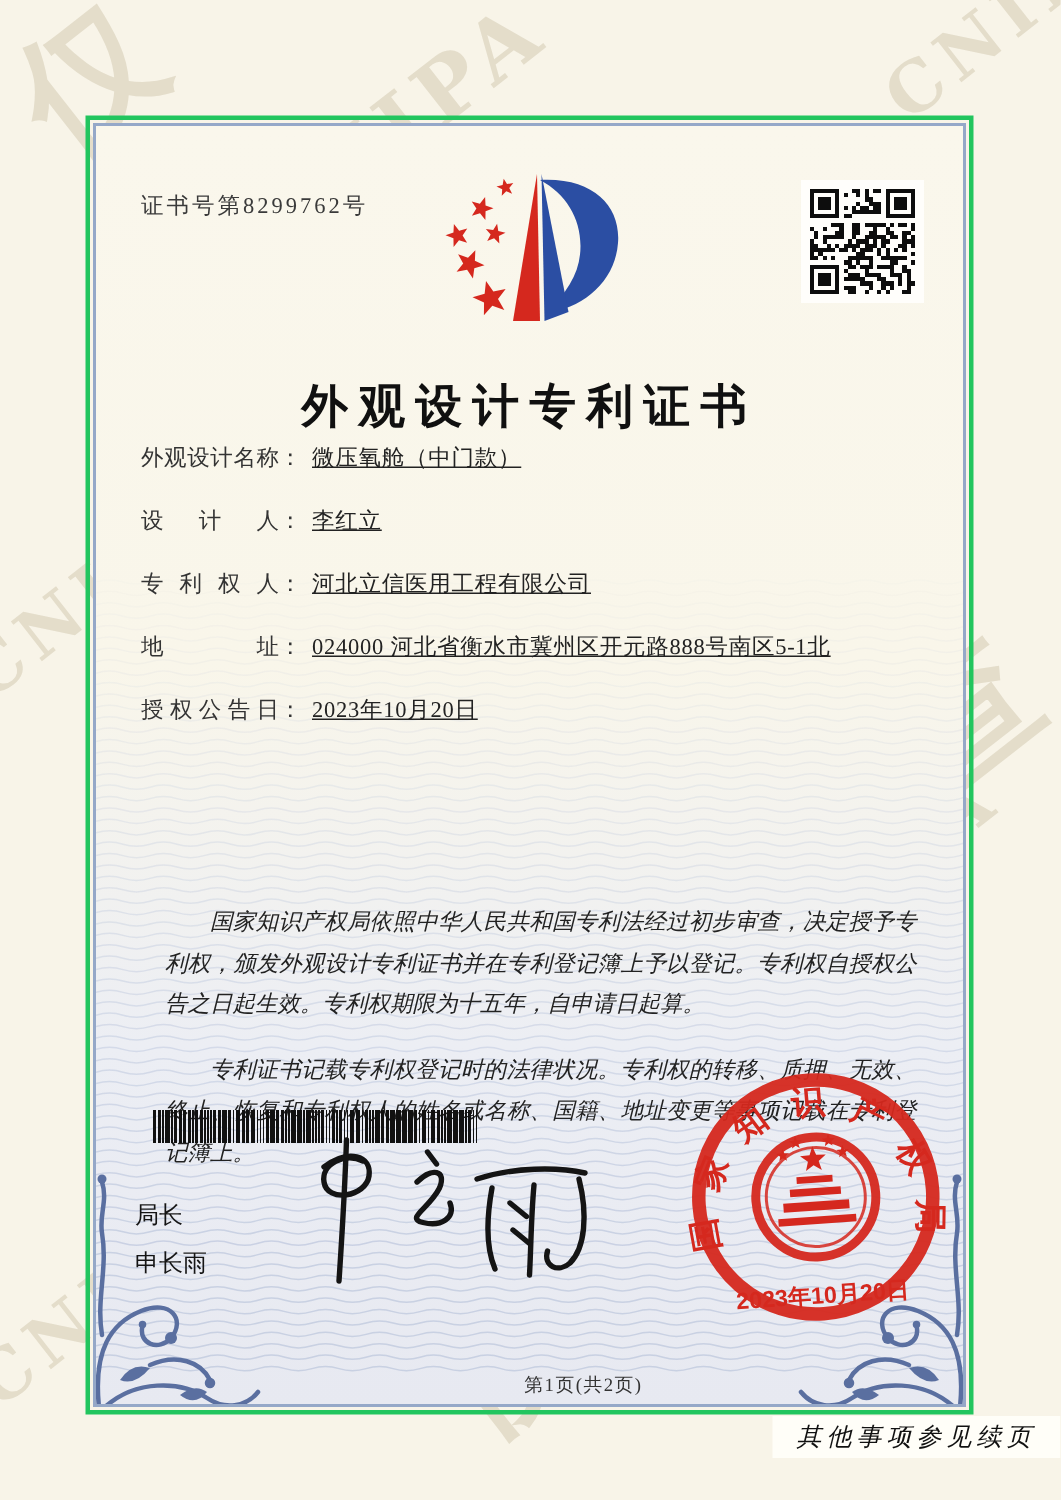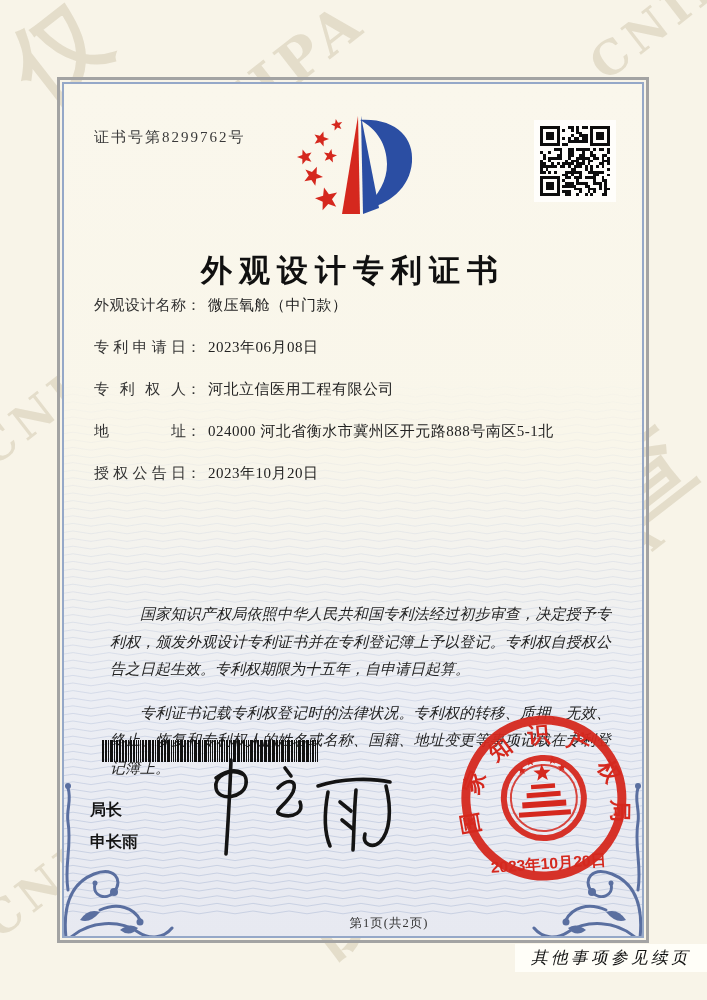--- a/index.html
+++ b/index.html
@@ -10,21 +10,21 @@
   }
   
   .wm{
     position:absolute;z-index:1;color:rgba(172,158,122,.27);
     font-family:"DejaVu Serif",serif;font-weight:bold;
     transform:rotate(-38deg);white-space:nowrap;pointer-events:none;
   }
   
   #frame{
     position:absolute;left:57px;top:77px;width:586px;height:860px;
-    border:3px solid #a3a3a3;z-index:2;background:transparent;
+    border:3px solid #22c55e;z-index:2;background:transparent;
   }
   #frame-inner{
     position:absolute;inset:2px;border:2px solid #95a8c8;
     background:linear-gradient(180deg,#faf7ec 0%,#f9f6ea 42%,#eceef4 72%,#e7e9f1 100%);
     overflow:hidden;
   }
   #waves{position:absolute;left:0;top:300px;width:586px;height:550px;}
   .flourish{position:absolute;bottom:-4px;width:130px;height:170px;}
   .flourish.left{left:-4px;}
   .flourish.right{right:-4px;transform:scaleX(-1);}
@@ -33,27 +33,27 @@
   #certnum{left:30px;top:44px;font-size:15px;letter-spacing:2px;color:#3a3a3a;}
   #logo{left:226px;top:28px;width:132px;height:108px;}
   #qrbox{left:470px;top:36px;width:82px;height:82px;background:#fffefb;padding:6px;box-sizing:border-box;}
   #title{left:0;top:130px;width:100%;text-align:center;
     font-family:"DejaVu Serif",serif;font-weight:bold;font-size:31px;
     letter-spacing:7px;color:#101010;margin-top:36px;}
   #fields{left:30px;top:212px;width:534px;}
   .frow{height:22px;margin-bottom:20px;font-size:15px;color:#222;position:relative;white-space:nowrap;}
   .flabel{display:inline-block;width:92px;text-align:justify;text-align-last:justify;color:#333;font-family:Liberation Serif, serif;}
   .fcolon{display:inline-block;margin-right:7px;color:#333;}
-  .fvalue{letter-spacing:.5px;}
+  .fvalue{letter-spacing:.5px;text-decoration:underline;}
   .pair2{position:absolute;left:280px;top:0;}
   #paras{left:30px;top:501px;width:533px;font-size:15px;line-height:27.5px;
     font-style:italic;font-family:"DejaVu Serif",serif;color:#222;text-align:justify;}
   #paras p{margin:16px;text-indent:2em;}
   #barcode{left:38px;top:656px;width:220px;height:24px;}
-  .signer{left:26px;font-family:"Liberation Sans",sans-serif;font-size:16px;color:#151515;font-weight:bold;}
+  .signer{left:26px;font-family:"Liberation Sans",sans-serif;font-size:16px;color:#151515;}
   #signer-title{top:716px;}
   #signer-name{top:748px;}
   #signature{left:126px;top:670px;width:215px;height:110px;}
   #seal{left:392px;top:628px;width:176px;height:176px;transform:rotate(-4deg);}
   #pagenum{left:0;top:831px;width:100%;text-align:center;font-size:12.5px;letter-spacing:1px;color:#333;padding-left:36px;}
   
   #footnote{position:absolute;left:0;top:944px;width:707px;text-align:right;z-index:3;}
   #footnote span{
     display:inline-block;background:#fffef8;padding:3px 16px;
     font-style:italic;font-family:"DejaVu Serif",serif;
@@ -515,21 +515,21 @@
           <rect x="18" y="24" width="1" height="1" fill="#0d0d0d"></rect>
           <rect x="22" y="24" width="1" height="1" fill="#0d0d0d"></rect>
           <rect x="23" y="24" width="1" height="1" fill="#0d0d0d"></rect>
         </svg>
     </div>
 
     <div class="abs" id="title">外观设计专利证书</div>
 
     <div class="abs" id="fields">
         <div class="frow"><span class="flabel">外观设计名称</span><span class="fcolon">：</span><span class="fvalue">微压氧舱（中门款）</span></div>
-        <div class="frow"><span class="flabel">专利申请日</span><span class="fcolon">：</span><span class="fvalue">2023年06月08日</span></div>
+        <div class="frow"><span class="flabel">设计人</span><span class="fcolon">：</span><span class="fvalue">李红立</span></div>
         <div class="frow"><span class="flabel">专利权人</span><span class="fcolon">：</span><span class="fvalue">河北立信医用工程有限公司</span></div>
         <div class="frow"><span class="flabel">地址</span><span class="fcolon">：</span><span class="fvalue">024000 河北省衡水市冀州区开元路888号南区5-1北</span></div>
         <div class="frow"><span class="flabel">授权公告日</span><span class="fcolon">：</span><span class="fvalue">2023年10月20日</span></div>
       </div>
 
     <div class="abs" id="paras">
         <p>国家知识产权局依照中华人民共和国专利法经过初步审查，决定授予专利权，颁发外观设计专利证书并在专利登记簿上予以登记。专利权自授权公告之日起生效。专利权期限为十五年，自申请日起算。</p>
         <p>专利证书记载专利权登记时的法律状况。专利权的转移、质押、无效、终止、恢复和专利权人的姓名或名称、国籍、地址变更等事项记载在专利登记簿上。</p>
       </div>
 

